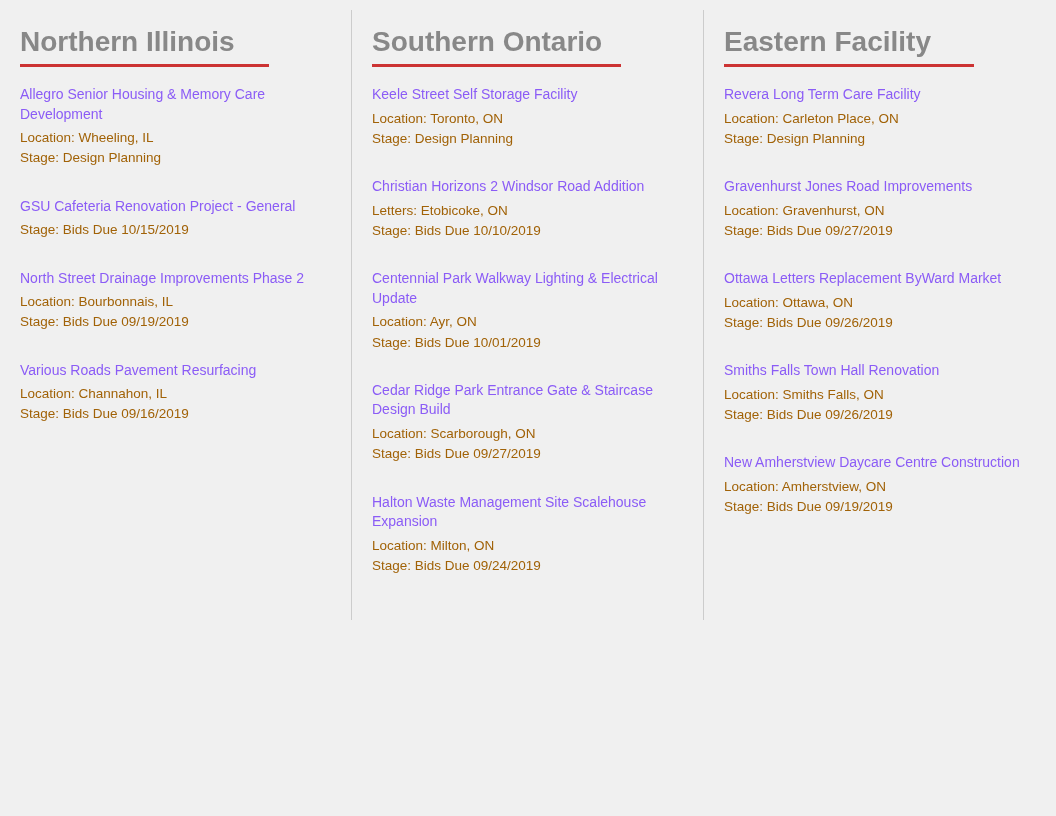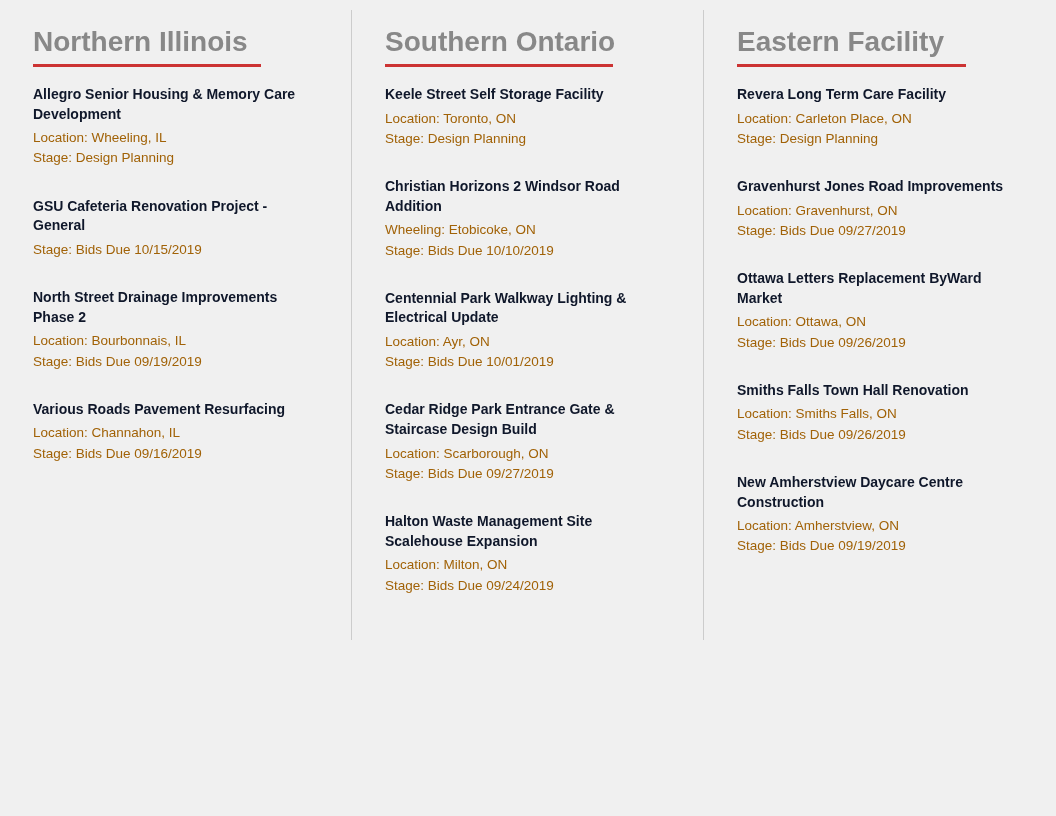--- a/index.html
+++ b/index.html
@@ -18,21 +18,21 @@
     }
 
     .grid-container {
       display: grid;
       grid-template-columns: 1fr 1fr 1fr;
       gap: 0;
       padding: 10px 0;
     }
 
     .column {
-      padding: 16px 33px;
+      padding: 16px 20px;
       background-color: #f0f0f0;
     }
 
     .column-header {
       font-size: 28px;
       font-weight: bold;
       color: #888;
       margin-bottom: 6px;
     }
 
@@ -41,23 +41,23 @@
       background-color: #cc3333;
       width: 80%;
       margin-bottom: 18px;
     }
 
     .project-item {
       margin-bottom: 28px;
     }
 
     .project-title {
-      font-weight: bold;
+      font-weight: normal;
       font-size: 14px;
-      color: #0f172a;
+      color: #8b5cf6;
       line-height: 1.4;
       margin-bottom: 4px;
     }
 
     .project-location,
     .project-stage {
       font-size: 13.5px;
       color: #a16207;
       line-height: 1.5;
     }
@@ -96,21 +96,21 @@
     <div class="column col-divider">
       <div class="column-header">Southern Ontario</div>
       <div class="header-underline"></div>
       <div class="project-item">
         <div class="project-title">Keele Street Self Storage Facility</div>
         <div class="project-location">Location: Toronto, ON</div>
         <div class="project-stage">Stage: Design Planning</div>
       </div>
       <div class="project-item">
         <div class="project-title">Christian Horizons 2 Windsor Road Addition</div>
-        <div class="project-location">Wheeling: Etobicoke, ON</div>
+        <div class="project-location">Letters: Etobicoke, ON</div>
         <div class="project-stage">Stage: Bids Due 10/10/2019</div>
       </div>
       <div class="project-item">
         <div class="project-title">Centennial Park Walkway Lighting &amp; Electrical Update</div>
         <div class="project-location">Location: Ayr, ON</div>
         <div class="project-stage">Stage: Bids Due 10/01/2019</div>
       </div>
       <div class="project-item">
         <div class="project-title">Cedar Ridge Park Entrance Gate &amp; Staircase Design Build</div>
         <div class="project-location">Location: Scarborough, ON</div>

